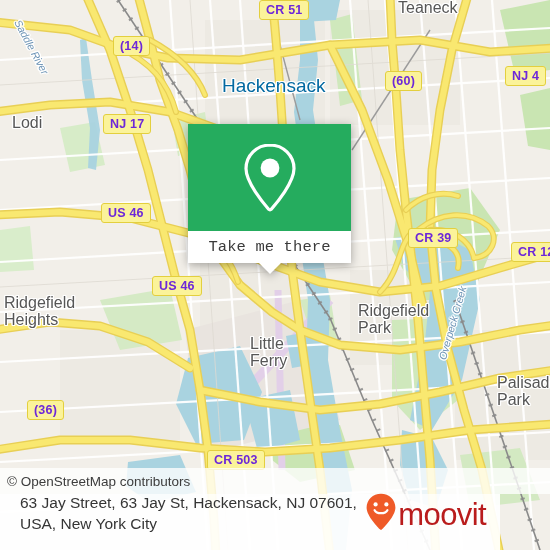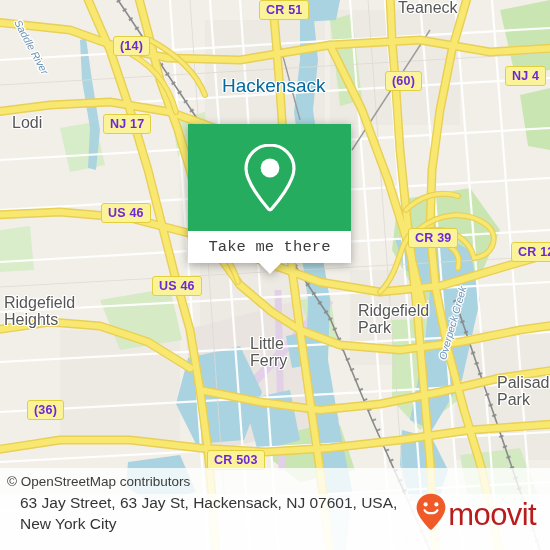--- a/index.html
+++ b/index.html
@@ -123,21 +123,21 @@
     color: #3d3d3d;
     padding-left: 7px;
     font-family: "Liberation Sans", sans-serif;
   }
 
   
   #footer {
     position: absolute;
     left: 0;
     top: 494px;
-    width: 550px;
+    width: 500px;
     height: 56px;
     background: rgba(255,255,255,.93);
     display: flex;
     align-items: center;
     justify-content: space-between;
     padding: 0 14px 16px 20px;
   }
   #footer-address {
     font-size: 15.5px;
     color: #353535;

